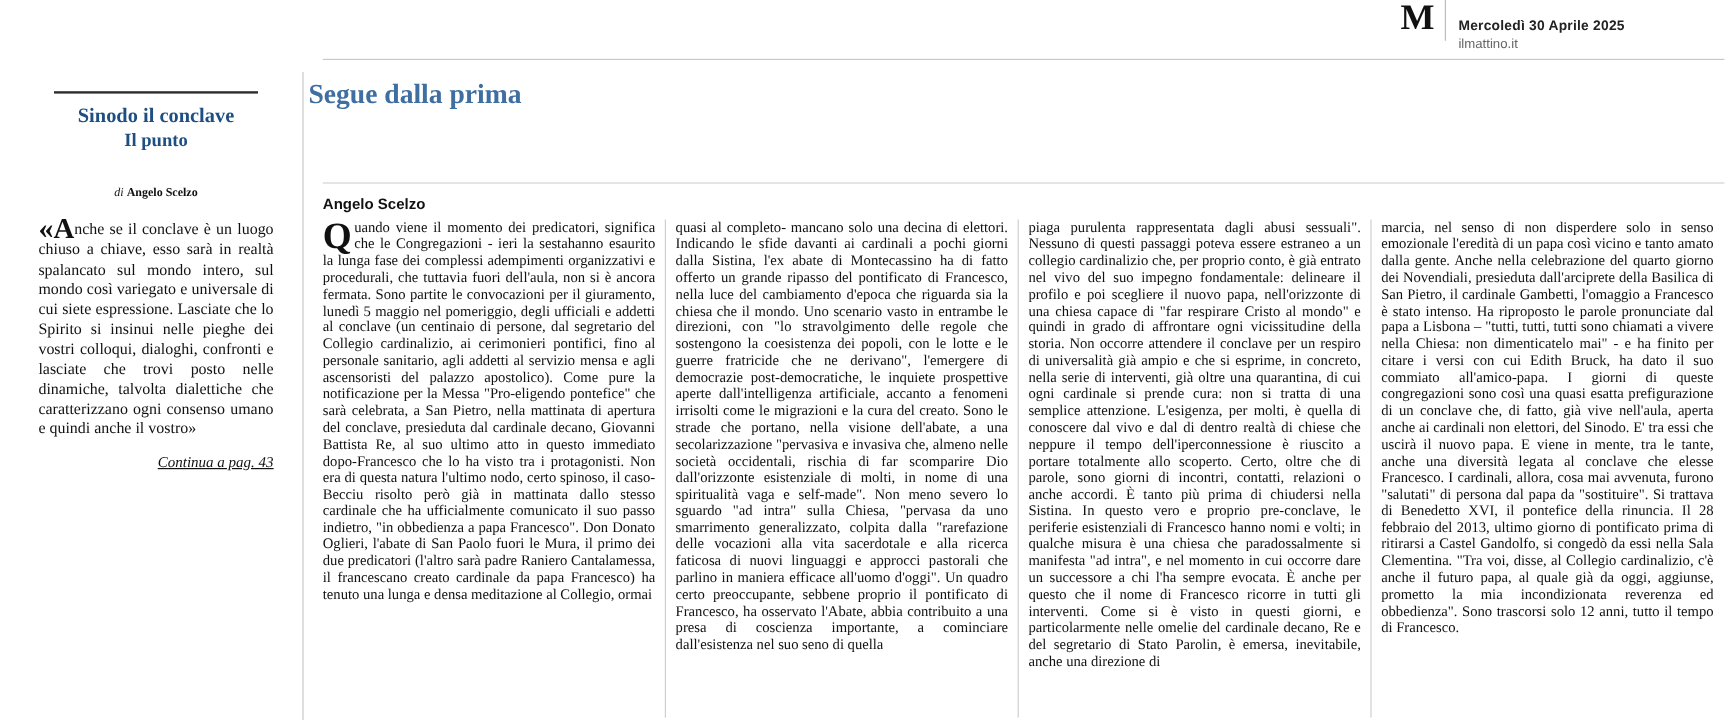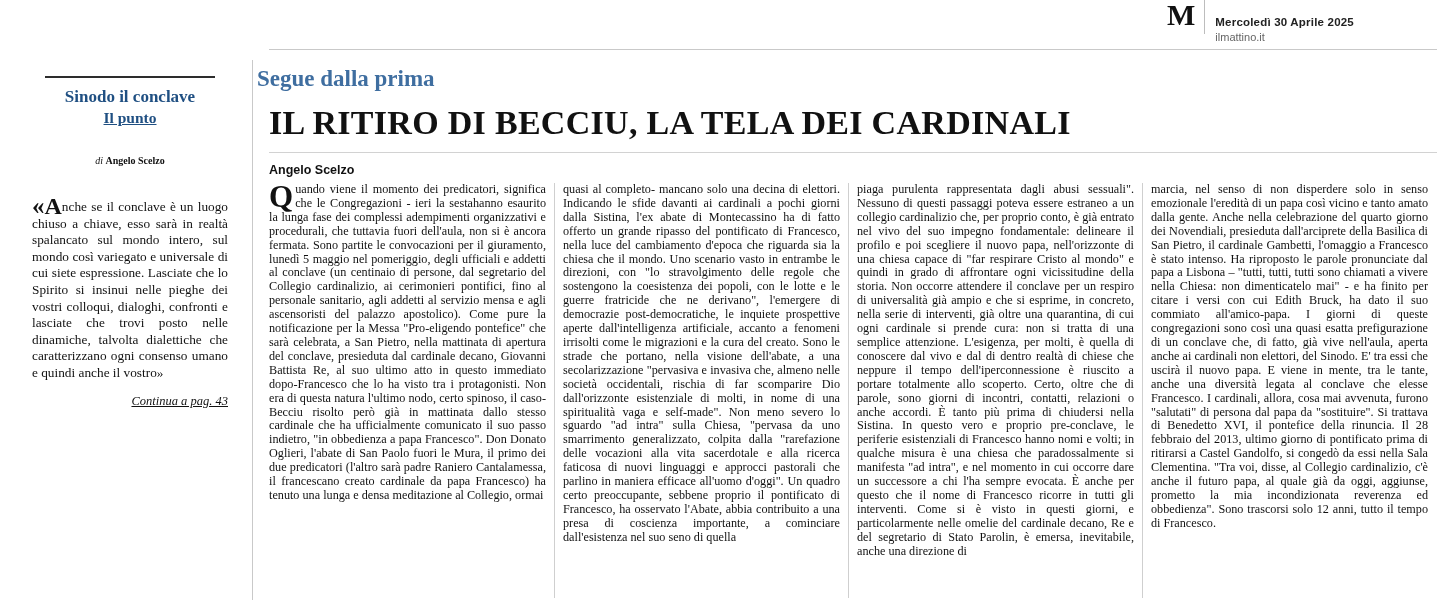--- a/index.html
+++ b/index.html
@@ -90,40 +90,39 @@
   .rail-kicker {
     font-family: "Liberation Serif", serif;
     font-weight: bold;
     font-size: 17px;
     line-height: 21px;
     color: #1f4f82;
   }
   .rail-kicker .sub {
     display: block;
     font-size: 15.5px;
-    text-decoration: underline;
   }
   .rail-title {
     font-family: "Liberation Serif", serif;
     font-size: 26px;
     line-height: 29px;
     color: #111;
     margin-top: 12px;
     letter-spacing: 0.2px;
   }
   .rail-byline {
     font-family: "Liberation Serif", serif;
     font-size: 10px;
     margin-top: 27px;
     color: #111;
   }
   .rail-byline i { font-style: italic; }
   .rail-byline b { font-weight: bold; }
   .rail-quote {
-    margin-top: 31px;
+    margin-top: 16px;
     text-align: justify;
     font-family: "Liberation Serif", serif;
     font-size: 13.3px;
     line-height: 16.6px;
     color: #111;
     hyphens: auto;
   }
   .rail-quote .openq {
     font-size: 25px;
     line-height: 18px;
@@ -257,21 +256,20 @@
     <div class="rail-byline">
       <i>di </i><b>Angelo Scelzo</b>
     </div>
     <div class="rail-quote">
       <span class="openq">«</span><span class="dropcap">A</span><span>nche se il conclave è un luogo chiuso a chiave, esso sarà in realtà spalancato sul mondo intero, sul mondo così variegato e universale di cui siete espressione. Lasciate che lo Spirito si insinui nelle pieghe dei vostri colloqui, dialoghi, confronti e lasciate che trovi posto nelle dinamiche, talvolta dialettiche che caratterizzano ogni consenso umano e quindi anche il vostro»</span>
     </div>
     <div class="rail-cont">Continua a pag. 43</div>
   </div>
 
   <div class="seg">Segue dalla prima</div>
-  <div class="headline">IL RITIRO DI BECCIU, LA TELA DEI CARDINALI</div>
   <div class="head-rule"></div>
   <div class="author">Angelo Scelzo</div>
 
   <div class="cols">
     <div class="col">
       <span class="dropcap-q">Q</span><span>uando viene il momento dei predicatori, significa che le Congregazioni - ieri la sestahanno esaurito la lunga fase dei complessi adempimenti organizzativi e procedurali, che tuttavia fuori dell'aula, non si è ancora fermata. Sono partite le convocazioni per il giuramento, lunedì 5 maggio nel pomeriggio, degli ufficiali e addetti al conclave (un centinaio di persone, dal segretario del Collegio cardinalizio, ai cerimonieri pontifici, fino al personale sanitario, agli addetti al servizio mensa e agli ascensoristi del palazzo apostolico). Come pure la notificazione per la Messa "Pro-eligendo pontefice" che sarà celebrata, a San Pietro, nella mattinata di apertura del conclave, presieduta dal cardinale decano, Giovanni Battista Re, al suo ultimo atto in questo immediato dopo-Francesco che lo ha visto tra i protagonisti. Non era di questa natura l'ultimo nodo, certo spinoso, il caso-Becciu risolto però già in mattinata dallo stesso cardinale che ha ufficialmente comunicato il suo passo indietro, "in obbedienza a papa Francesco".
 Don Donato Oglieri, l'abate di San Paolo fuori le Mura, il primo dei due predicatori (l'altro sarà padre Raniero Cantalamessa, il francescano creato cardinale da papa Francesco) ha tenuto una lunga e densa meditazione al Collegio, ormai</span>
     </div>
     <div class="col-sep"></div>
     <div class="col">

